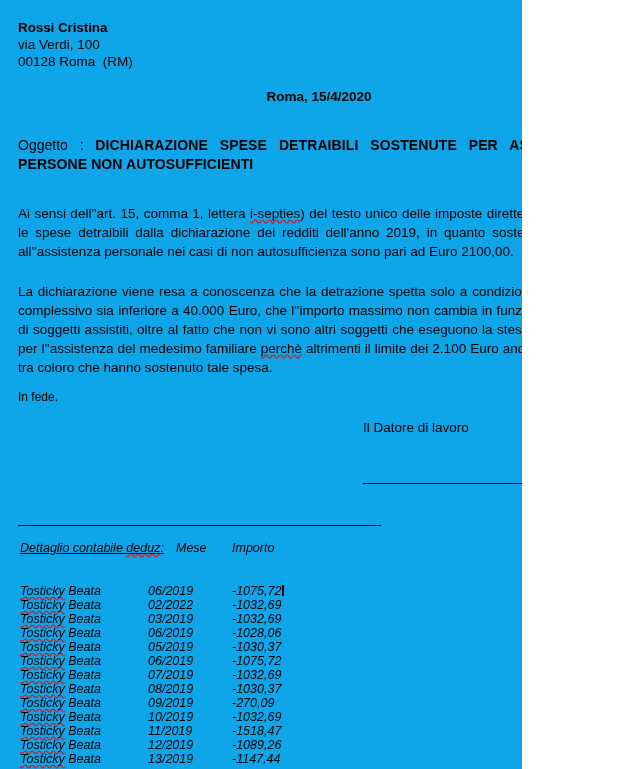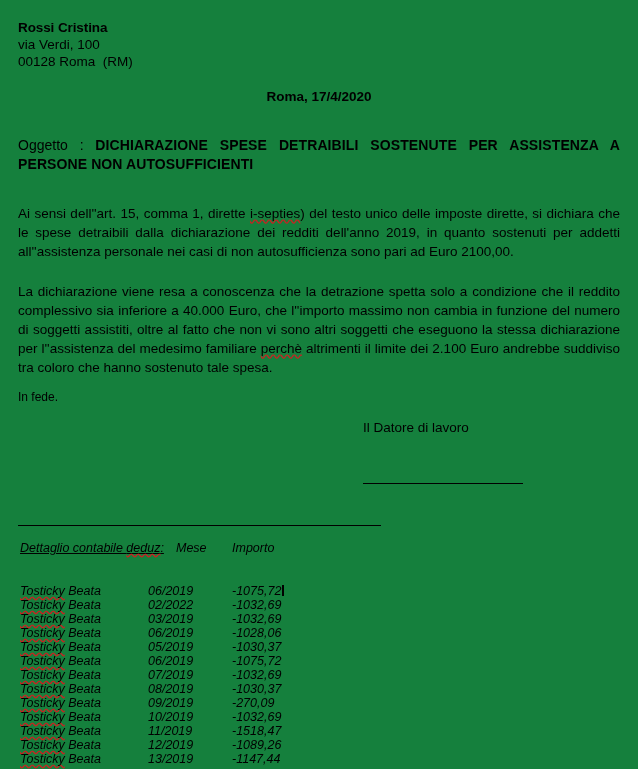--- a/index.html
+++ b/index.html
@@ -6,23 +6,23 @@
     margin: 0;
     padding: 0;
     background: #ffffff;
   }
   body {
     font-family: "Liberation Sans", sans-serif;
     color: #000000;
   }
   #page {
     position: relative;
-    width: 638px;
+    width: 522px;
     height: 769px;
-    background: #15803d;
+    background: #0ea5e9;
     overflow: hidden;
   }
 
   
   .sender {
     position: absolute;
     left: 18px;
     top: 19px;
     line-height: 17px;
     font-size: 13.5px;
@@ -159,28 +159,28 @@
 <body>
 
 <div id="page">
 
   <div class="sender">
     <div class="name line">Rossi Cristina</div>
     <div class="line">via Verdi, 100</div>
     <div class="line">00128 Roma  (RM)</div>
   </div>
 
-  <div class="date">Roma, 17/4/2020</div>
+  <div class="date">Roma, 15/4/2020</div>
 
   <div class="subject">
     <span class="label">Oggetto  : </span><span class="title">DICHIARAZIONE SPESE DETRAIBILI SOSTENUTE PER ASSISTENZA A PERSONE NON AUTOSUFFICIENTI</span>
   </div>
 
   <div class="para" id="para1">
-    <span>Ai sensi dell''art. 15, comma 1, dirette </span><span class="sp">i-septies</span><span>) del testo unico delle imposte dirette, si dichiara che le spese detraibili dalla dichiarazione dei redditi dell'anno 2019, in quanto sostenuti per addetti all''assistenza personale nei casi di non autosufficienza sono pari ad Euro 2100,00.</span>
+    <span>Ai sensi dell''art. 15, comma 1, lettera </span><span class="sp">i-septies</span><span>) del testo unico delle imposte dirette, si dichiara che le spese detraibili dalla dichiarazione dei redditi dell'anno 2019, in quanto sostenuti per addetti all''assistenza personale nei casi di non autosufficienza sono pari ad Euro 2100,00.</span>
   </div>
 
   <div class="para" id="para2">
     <span>La dichiarazione viene resa a conoscenza che la detrazione spetta solo a condizione che il reddito complessivo sia inferiore a 40.000 Euro, che l''importo massimo non cambia in funzione del numero di soggetti assistiti, oltre al fatto che non vi sono altri soggetti che eseguono la stessa dichiarazione per l''assistenza del medesimo familiare </span><span class="sp">perchè</span><span> altrimenti il limite dei 2.100 Euro andrebbe suddiviso tra coloro che hanno sostenuto tale spesa.</span>
   </div>
 
   <div id="infede">In fede.</div>
 
   <div class="employer">Il Datore di lavoro</div>
   <div class="sign-line"></div>

